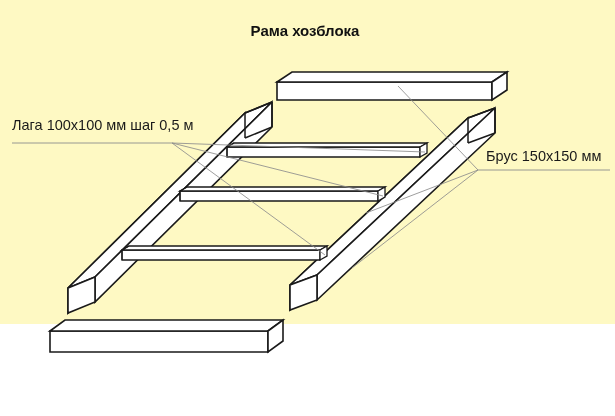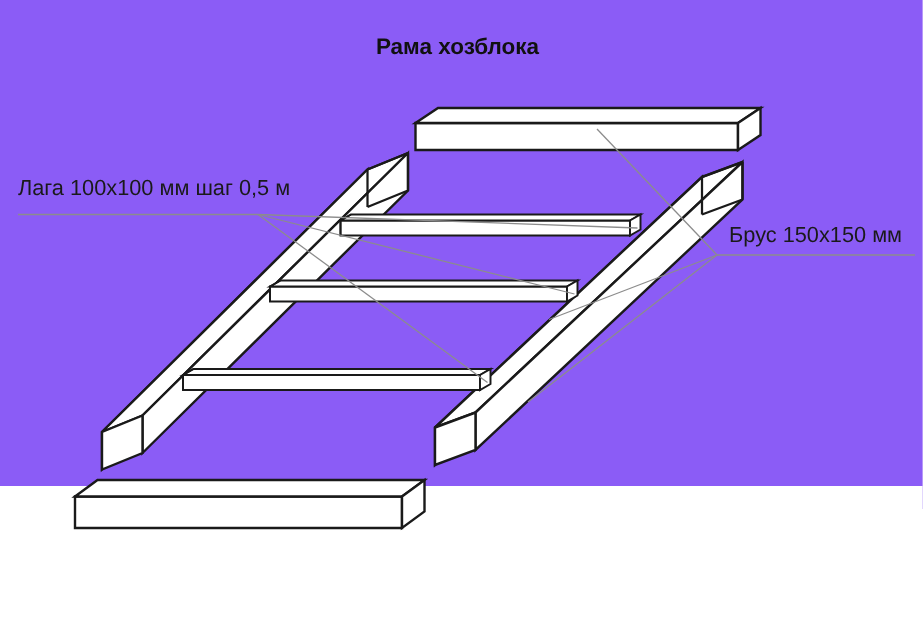--- a/index.html
+++ b/index.html
@@ -11,21 +11,21 @@
     width: 615px;
     height: 416px;
     font-family: "Liberation Sans", sans-serif;
     overflow: hidden;
     position: relative;
   }
   #diagram-root {
     position: relative;
     width: 615px;
     height: 324px;
-    background: #8b5cf6;
+    background: #fef9c3;
   }
   svg.drawing {
     position: absolute;
     left: 0;
     top: 0;
     width: 615px;
     height: 416px;
     display: block;
   }
   .face {

